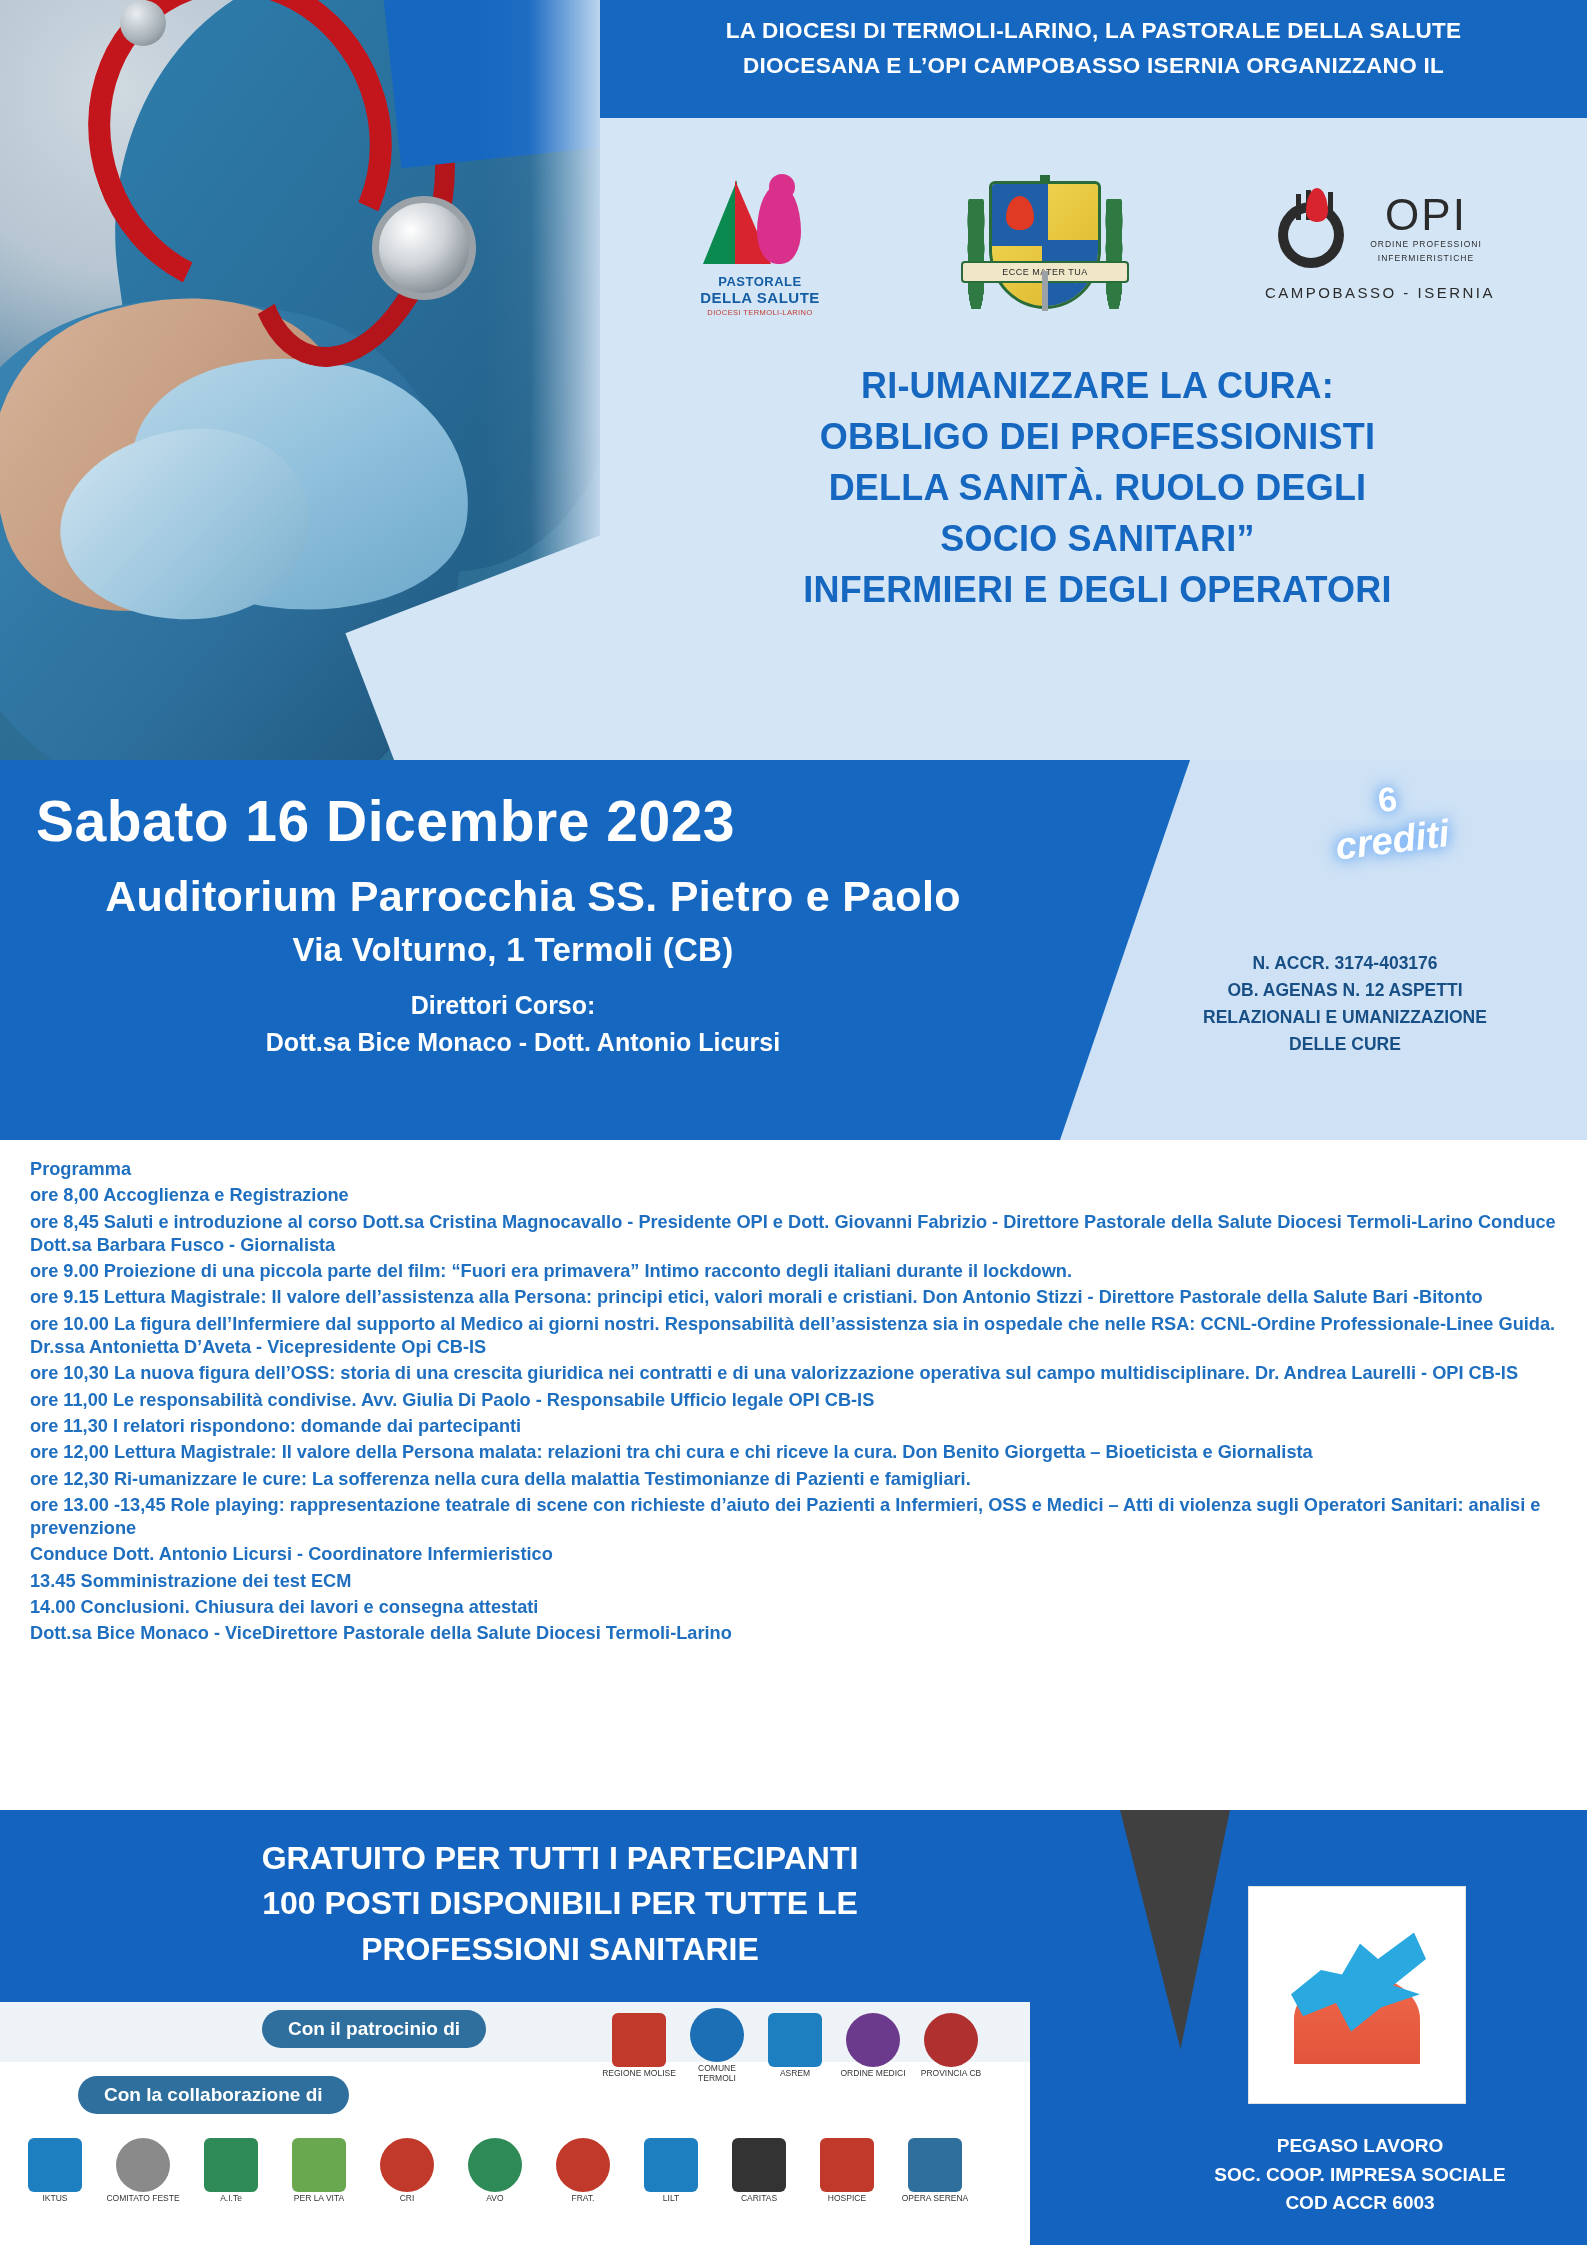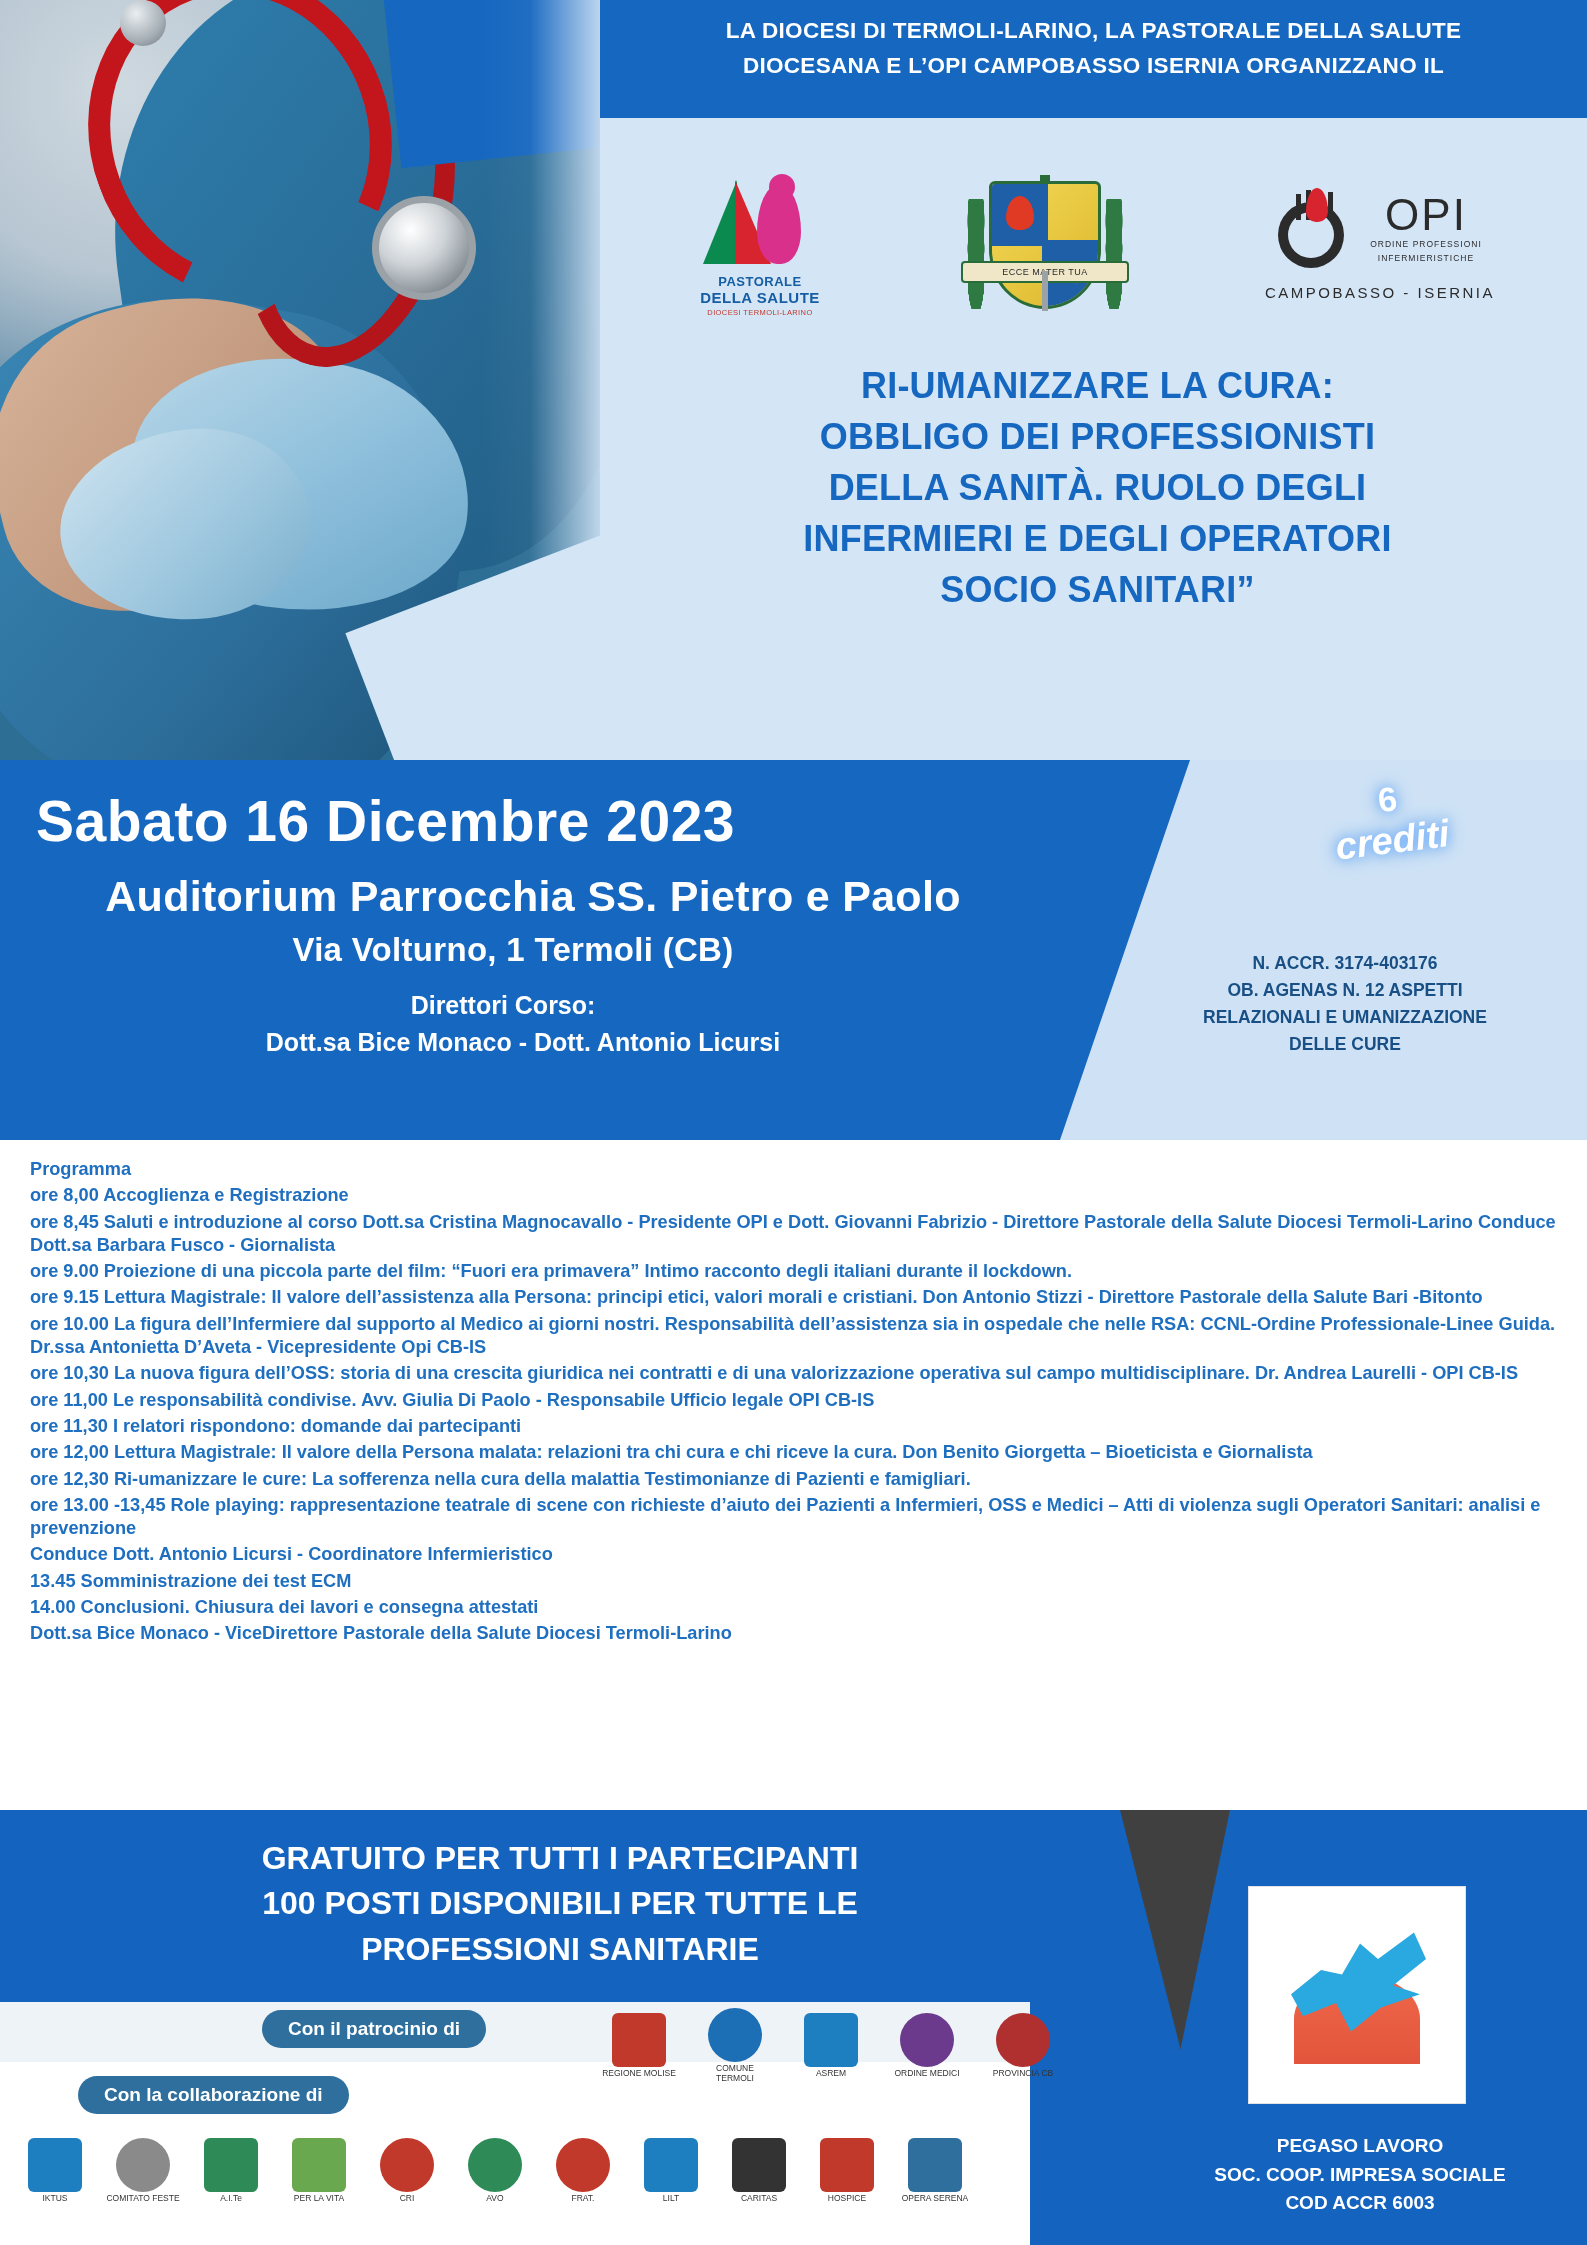--- a/index.html
+++ b/index.html
@@ -286,21 +286,21 @@
   .patro-strip1 {
     position:absolute; left:0; top:0; width:1030px; height:60px;
     background:#eef3f7;
   }
   .tag {
     position:absolute; height:38px; line-height:38px; background:#2f6f9e; color:#fff;
     font-weight:bold; font-size:19px; border-radius:19px; padding:0 26px;
   }
   .tag1 { left:262px; top:8px; }
   .tag2 { left:78px; top:74px; }
-  .logo-row { position:absolute; display:flex; align-items:center; gap:18px; }
+  .logo-row { position:absolute; display:flex; align-items:center; }
   .mini {
     width:54px; height:54px; border-radius:6px;
     display:flex; align-items:center; justify-content:center;
     font-size:8px; font-weight:bold; text-align:center; color:#fff; line-height:1.05;
     padding:2px;
   }
   .mini.circle { border-radius:50%; }
   .mini-label { font-size:8.5px; color:#333; text-align:center; width:74px; line-height:1.15;}
   .minibox { display:flex; flex-direction:column; align-items:center; gap:2px; width:78px;}
 
@@ -398,22 +398,22 @@
         </div>
       </div>
       <div class="opi-region">CAMPOBASSO - ISERNIA</div>
     </div>
   </div>
 
   <div class="main-title">
     <div>RI-UMANIZZARE LA CURA:</div>
     <div>OBBLIGO DEI PROFESSIONISTI</div>
     <div>DELLA SANITÀ. RUOLO DEGLI</div>
+    <div>SOCIO SANITARI”</div>
     <div>INFERMIERI E DEGLI OPERATORI</div>
-    <div>SOCIO SANITARI”</div>
   </div>
 </div>
 
 <div class="date-band">
   <div class="date-blue2"></div>
   <div class="date-text">
     <div class="d-line1">Sabato 16 Dicembre 2023</div>
     <div class="d-line2">Auditorium Parrocchia SS. Pietro e Paolo</div>
     <div class="d-line3">Via Volturno, 1 Termoli (CB)</div>
     <div class="d-line4">Direttori Corso:</div>

